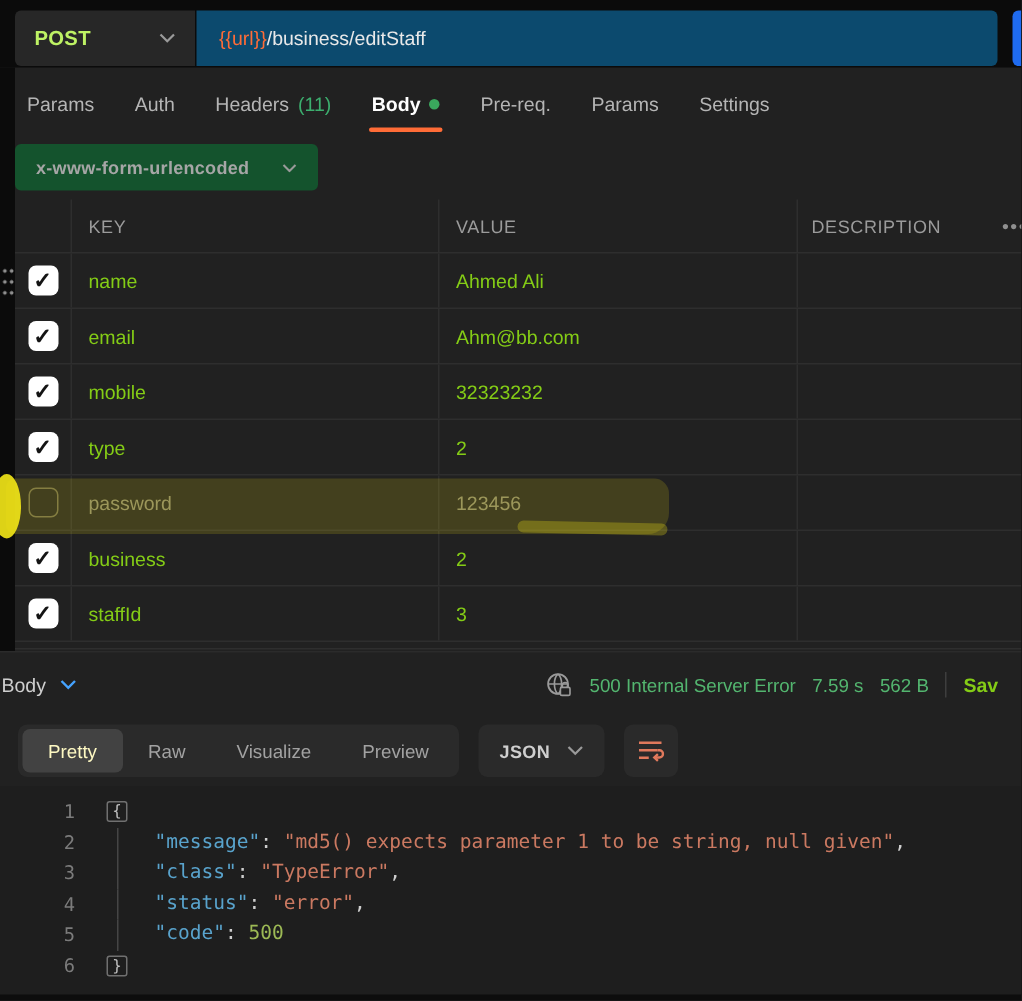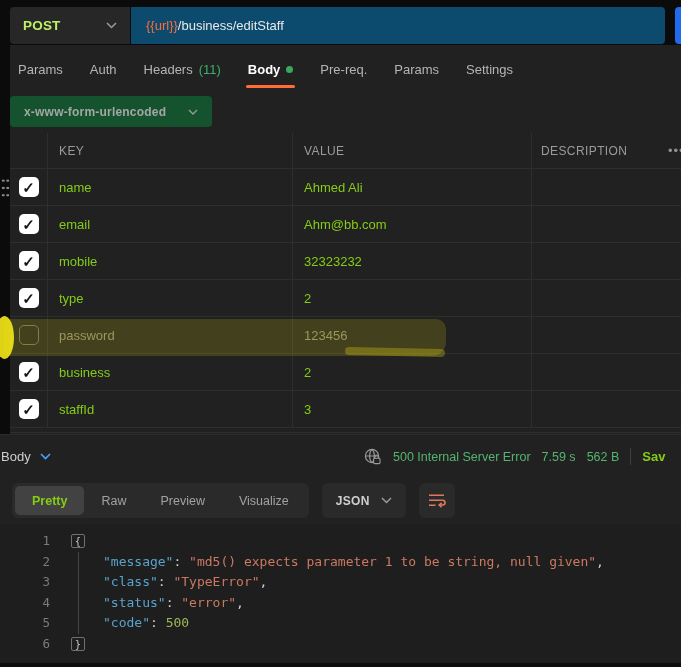--- a/index.html
+++ b/index.html
@@ -70,21 +70,21 @@
     gap:9px;font-size:13px;color:#cfcfcf;cursor:pointer;}
   .resp-right{position:absolute;left:363px;top:0;height:100%;display:flex;align-items:center;
     gap:11px;font-size:12.5px;white-space:nowrap;}
   .stat-green{color:#53b56f;}
   .v-div{width:1px;height:17px;background:#3e3e3e;}
   .save-link{color:#84cc16;font-weight:700;font-size:13px;cursor:pointer;}
   
   .view-bar{position:absolute;left:12px;top:483px;height:35px;display:flex;gap:13px;}
   .vt-group{display:flex;background:#2a2a2a;border-radius:6px;padding:3px;align-items:stretch;}
   .vt{padding:0 17px;font-size:12.5px;color:#a2a2a2;display:flex;align-items:center;cursor:pointer;border-radius:5px;}
-  .vt.active{background:#424242;color:#84cc16;font-weight:700;}
+  .vt.active{background:#424242;color:#fef9c3;font-weight:400;}
   .fmt-box{display:flex;align-items:center;gap:11px;background:#2a2a2a;border-radius:6px;
     padding:0 14px;color:#cfcfcf;font-weight:700;font-size:12px;letter-spacing:.3px;cursor:pointer;}
   .wrap-box{width:36px;background:#2a2a2a;border-radius:6px;display:flex;align-items:center;
     justify-content:center;cursor:pointer;}
   
   .code{position:absolute;left:0;top:524px;width:681px;height:139px;background:#1e1e1e;
     padding-top:7px;font-family:"DejaVu Sans Mono",monospace;font-size:13px;}
   .cline{display:flex;height:20.5px;line-height:20.5px;align-items:stretch;}
   .cnum{width:50px;text-align:right;color:#7b7b7b;font-size:12.5px;}
   .cfold{width:16px;margin-left:20px;display:flex;justify-content:center;align-items:center;}
@@ -257,22 +257,22 @@
       <span class="stat-green">562 B</span>
       <span class="v-div"></span>
       <span class="save-link">Sav</span>
     </div>
   </div>
 
   <div class="view-bar">
     <div class="vt-group" id="view-tabs">
         <div class="vt active">Pretty</div>
         <div class="vt">Raw</div>
+        <div class="vt">Visualize</div>
         <div class="vt">Preview</div>
-        <div class="vt">Visualize</div>
       </div>
     <div class="fmt-box">
       <span>JSON</span>
       <svg class="chev" width="11" height="7" viewBox="0 0 11 7">
           <path d="M1 1l4.5 4.5L10 1" fill="none" stroke="#9a9a9a" stroke-width="1.5"></path>
         </svg>
     </div>
     <div class="wrap-box">
       <svg width="18" height="15" viewBox="0 0 18 15">
         <path d="M1 2.2h15M1 7.2h12.2M1 12.2h6.5" fill="none" stroke="#e0795c" stroke-width="1.6"></path>

